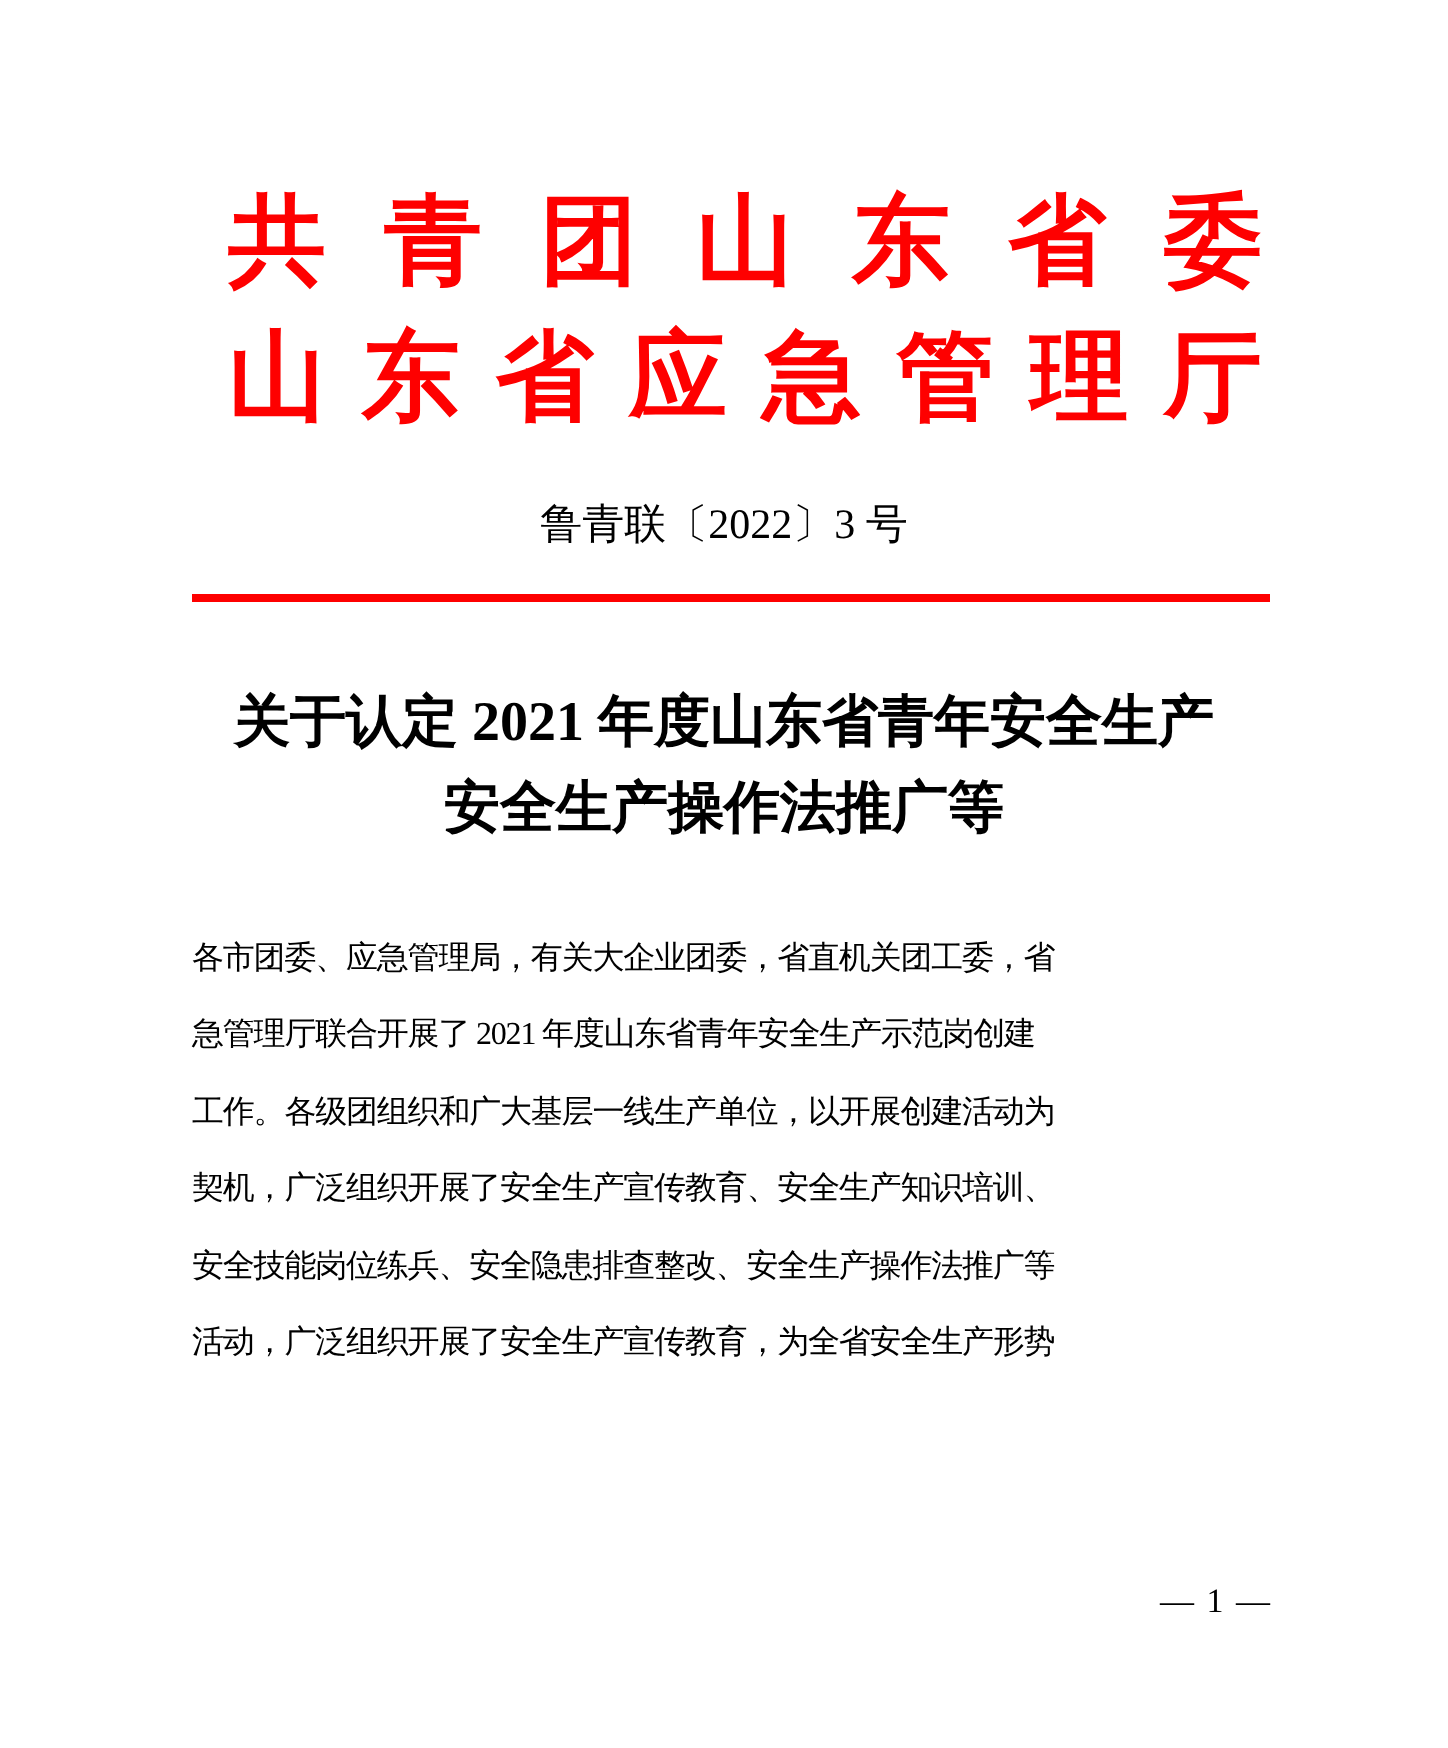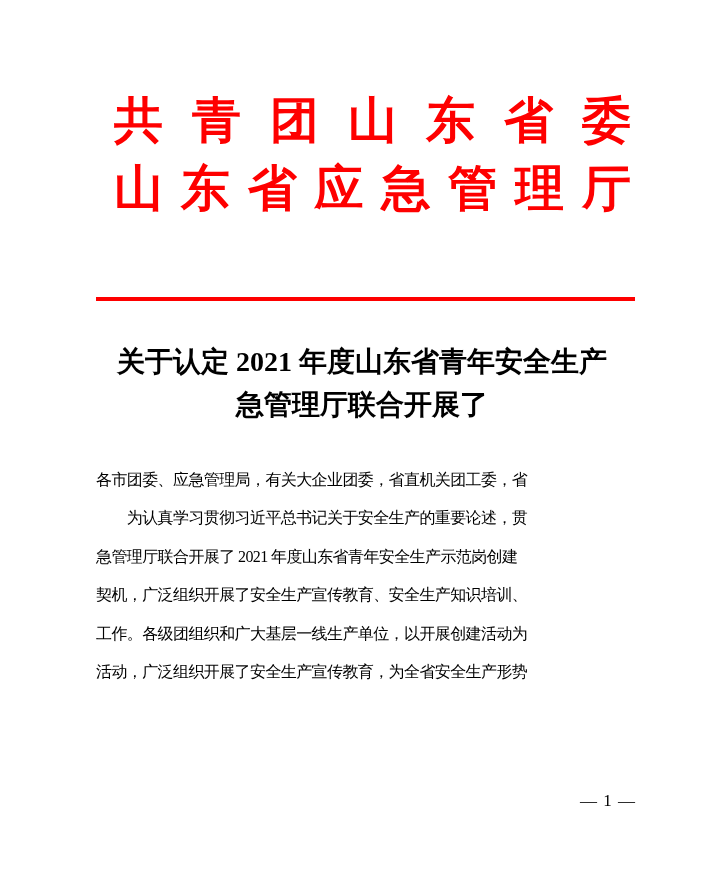--- a/index.html
+++ b/index.html
@@ -71,32 +71,33 @@
         <span>东</span>
         <span>省</span>
         <span>应</span>
         <span>急</span>
         <span>管</span>
         <span>理</span>
         <span>厅</span>
       </div>
   </div>
 
+  <div class="doc-number">鲁青联〔2022〕3 号</div>
 
   <div class="red-rule"></div>
 
   <div class="title">
     <div>关于认定 2021 年度山东省青年安全生产</div>
-    <div>急管理厅联合开展了</div>
+    <div>安全生产操作法推广等</div>
   </div>
 
   <div class="body-text">
     <div class="line">各市团委、应急管理局，有关大企业团委，省直机关团工委，省</div>
-    <div class="line">　　为认真学习贯彻习近平总书记关于安全生产的重要论述，贯</div>
     <div class="line">急管理厅联合开展了 2021 年度山东省青年安全生产示范岗创建</div>
+    <div class="line">工作。各级团组织和广大基层一线生产单位，以开展创建活动为</div>
     <div class="line">契机，广泛组织开展了安全生产宣传教育、安全生产知识培训、</div>
-    <div class="line">工作。各级团组织和广大基层一线生产单位，以开展创建活动为</div>
+    <div class="line">安全技能岗位练兵、安全隐患排查整改、安全生产操作法推广等</div>
     <div class="line">活动，广泛组织开展了安全生产宣传教育，为全省安全生产形势</div>
   </div>
 
   <div class="page-number">— 1 —</div>
 
 </div>
 
 </body></html>

